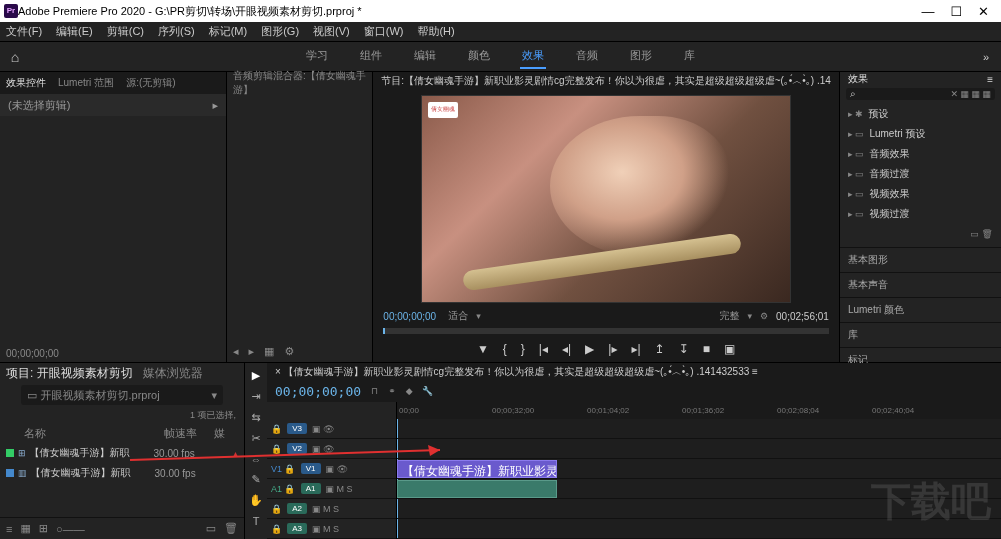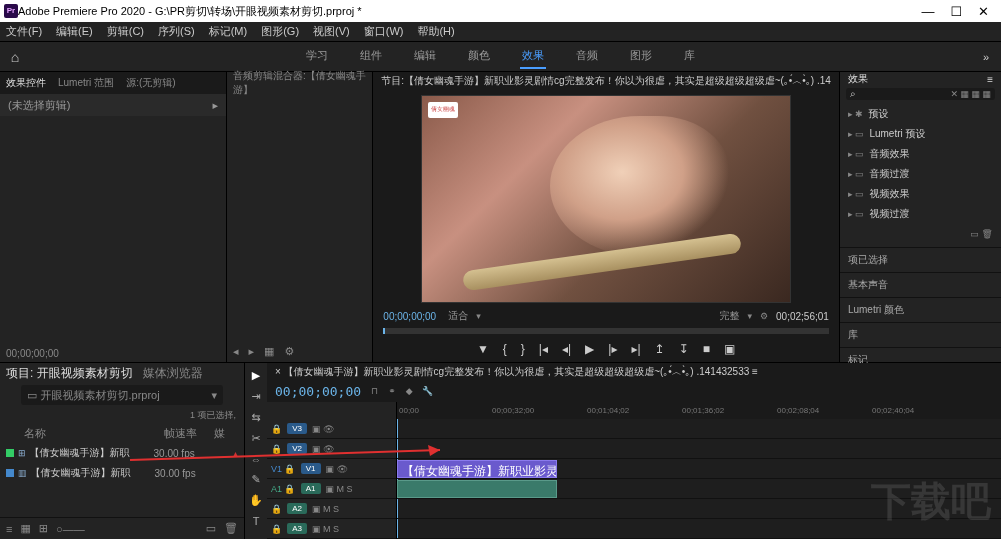--- a/index.html
+++ b/index.html
@@ -229,21 +229,21 @@
           <span class="folder-icon">▸ ▭</span>
           <span>视频效果</span>
         </div>
       <div class="eff-item">
           <span class="folder-icon">▸ ▭</span>
           <span>视频过渡</span>
         </div>
     </div>
     <div style="text-align:right;padding:2px 8px"><span class="ricon">▭</span> <span class="ricon">🗑</span></div>
     <div class="eff-accordions">
-      <div class="acc-item">项已选择</div>
+      <div class="acc-item">基本图形</div>
       <div class="acc-item">基本声音</div>
       <div class="acc-item">Lumetri 颜色</div>
       <div class="acc-item">库</div>
       <div class="acc-item">标记</div>
       <div class="acc-item">历史记录</div>
       <div class="acc-item">信息</div>
     </div>
   </div>
 </div>
 

